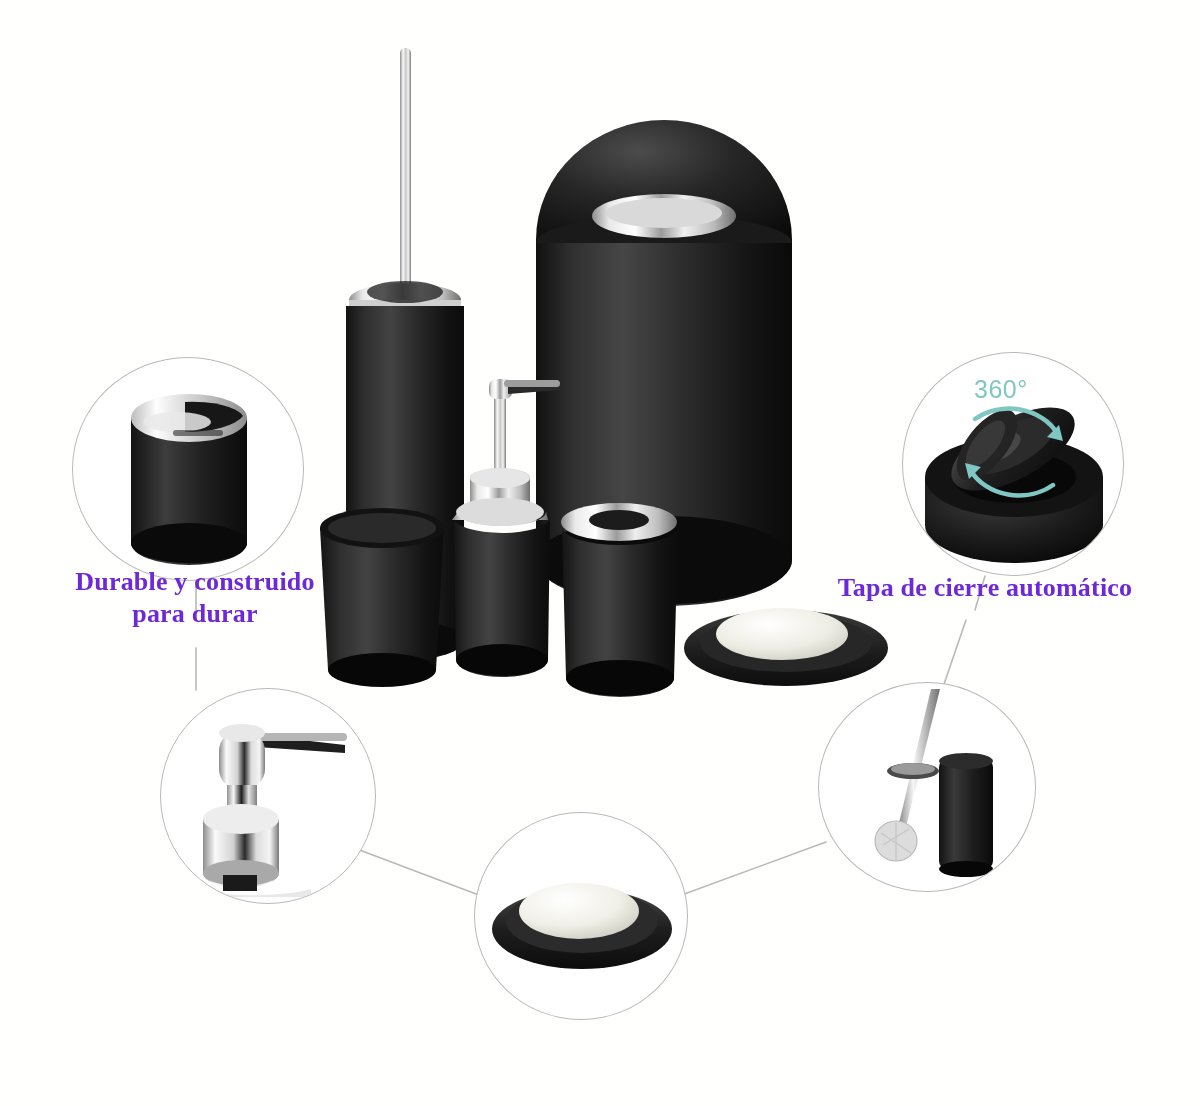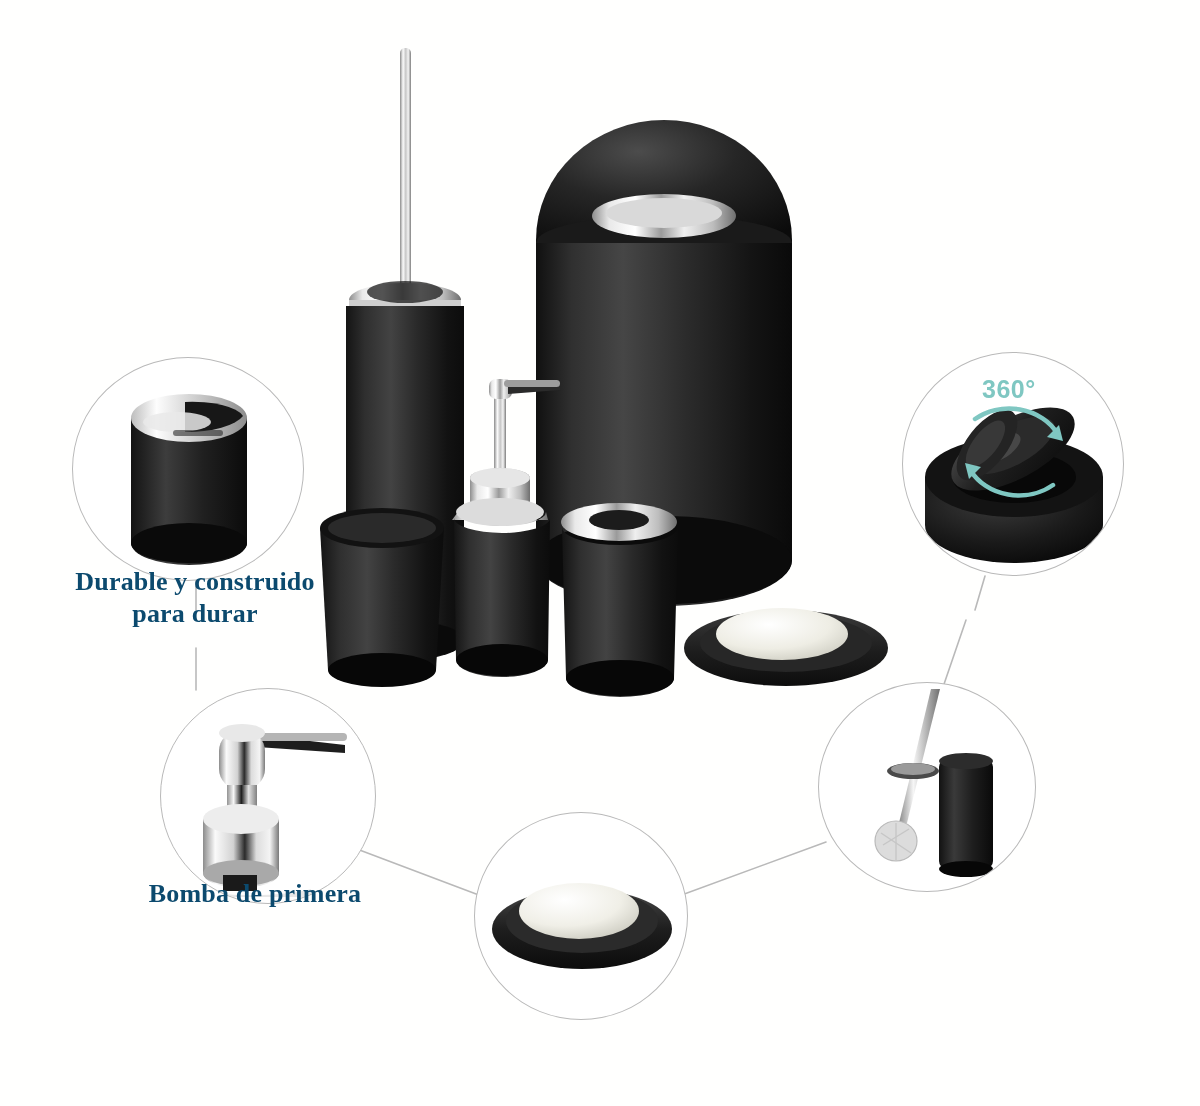--- a/index.html
+++ b/index.html
@@ -39,37 +39,36 @@
     border: 1.4px solid #b9b9b9;
     background: #ffffff;
     overflow: hidden;
     box-sizing: border-box;
   }
   .callout svg { display: block; }
 
   
   .caption {
     position: absolute;
-    color: #0c4a6e;
+    color: #6d28d9;
     font-weight: 700;
     font-size: 26px;
     line-height: 1.22;
     letter-spacing: 0.2px;
     white-space: pre-line;
     text-align: center;
   }
 
   .badge-360 {
     position: absolute;
     color: #7fc7c2;
     font-family: "Liberation Sans", sans-serif;
-    font-weight: 700;
+    font-weight: 400;
     font-size: 25px;
     letter-spacing: 0.5px;
-    margin-left: 8px;
   }
 </style>
 </head>
 <body>
 
 <div id="stage" style="background: rgb(255, 255, 254);">
 
   <svg id="lines" viewBox="0 0 1200 1106" xmlns="http://www.w3.org/2000/svg">
     <g stroke="#b9b9b9" stroke-width="1.6" fill="none" stroke-linecap="round">
 
@@ -344,20 +343,20 @@
 
       <rect x="120" y="76" width="54" height="110" rx="8" fill="url(#c5cyl)"></rect>
       <ellipse cx="147" cy="78" rx="27" ry="8" fill="#2c2c2c"></ellipse>
       <ellipse cx="147" cy="186" rx="27" ry="8" fill="#070707"></ellipse>
     </svg>
   </div>
 
   <div class="caption" style="left:40px; top:566px; width:310px;">Durable y construido
 para durar</div>
 
-
-  <div class="caption" style="left:110px; top:878px; width:290px;">Bomba de primera</div>
+  <div class="caption" style="left:810px; top:572px; width:350px;">Tapa de cierre automático</div>
+
 
 
 
   <div class="badge-360" style="left:974px; top:375px;">360°</div>
 
 </div>
 
 </body></html>

